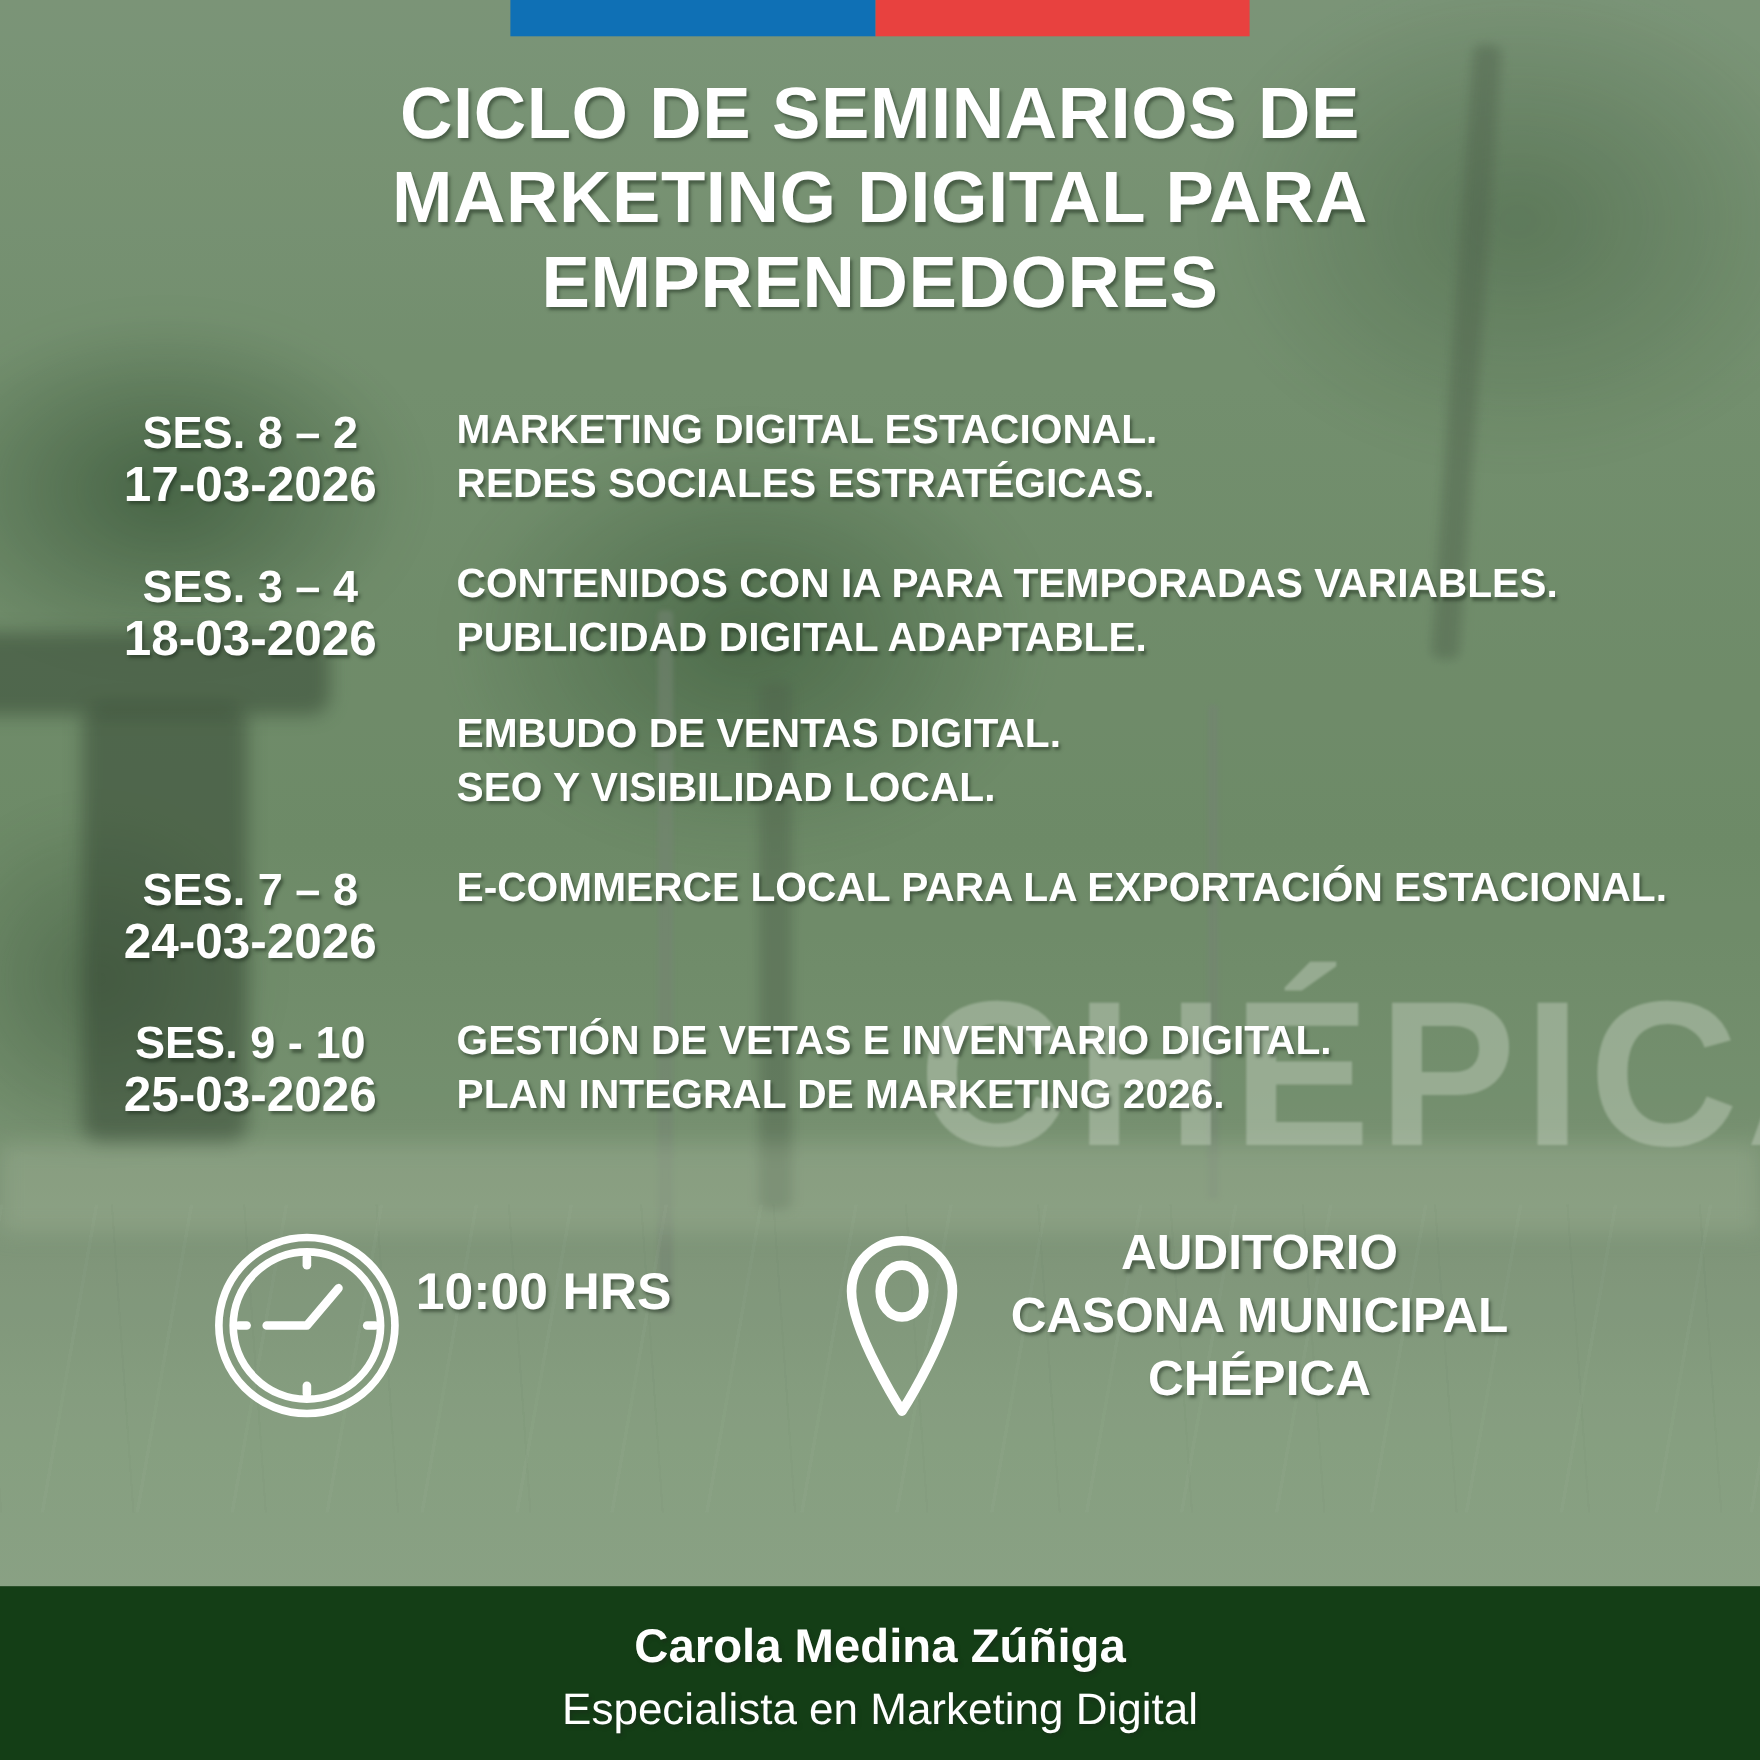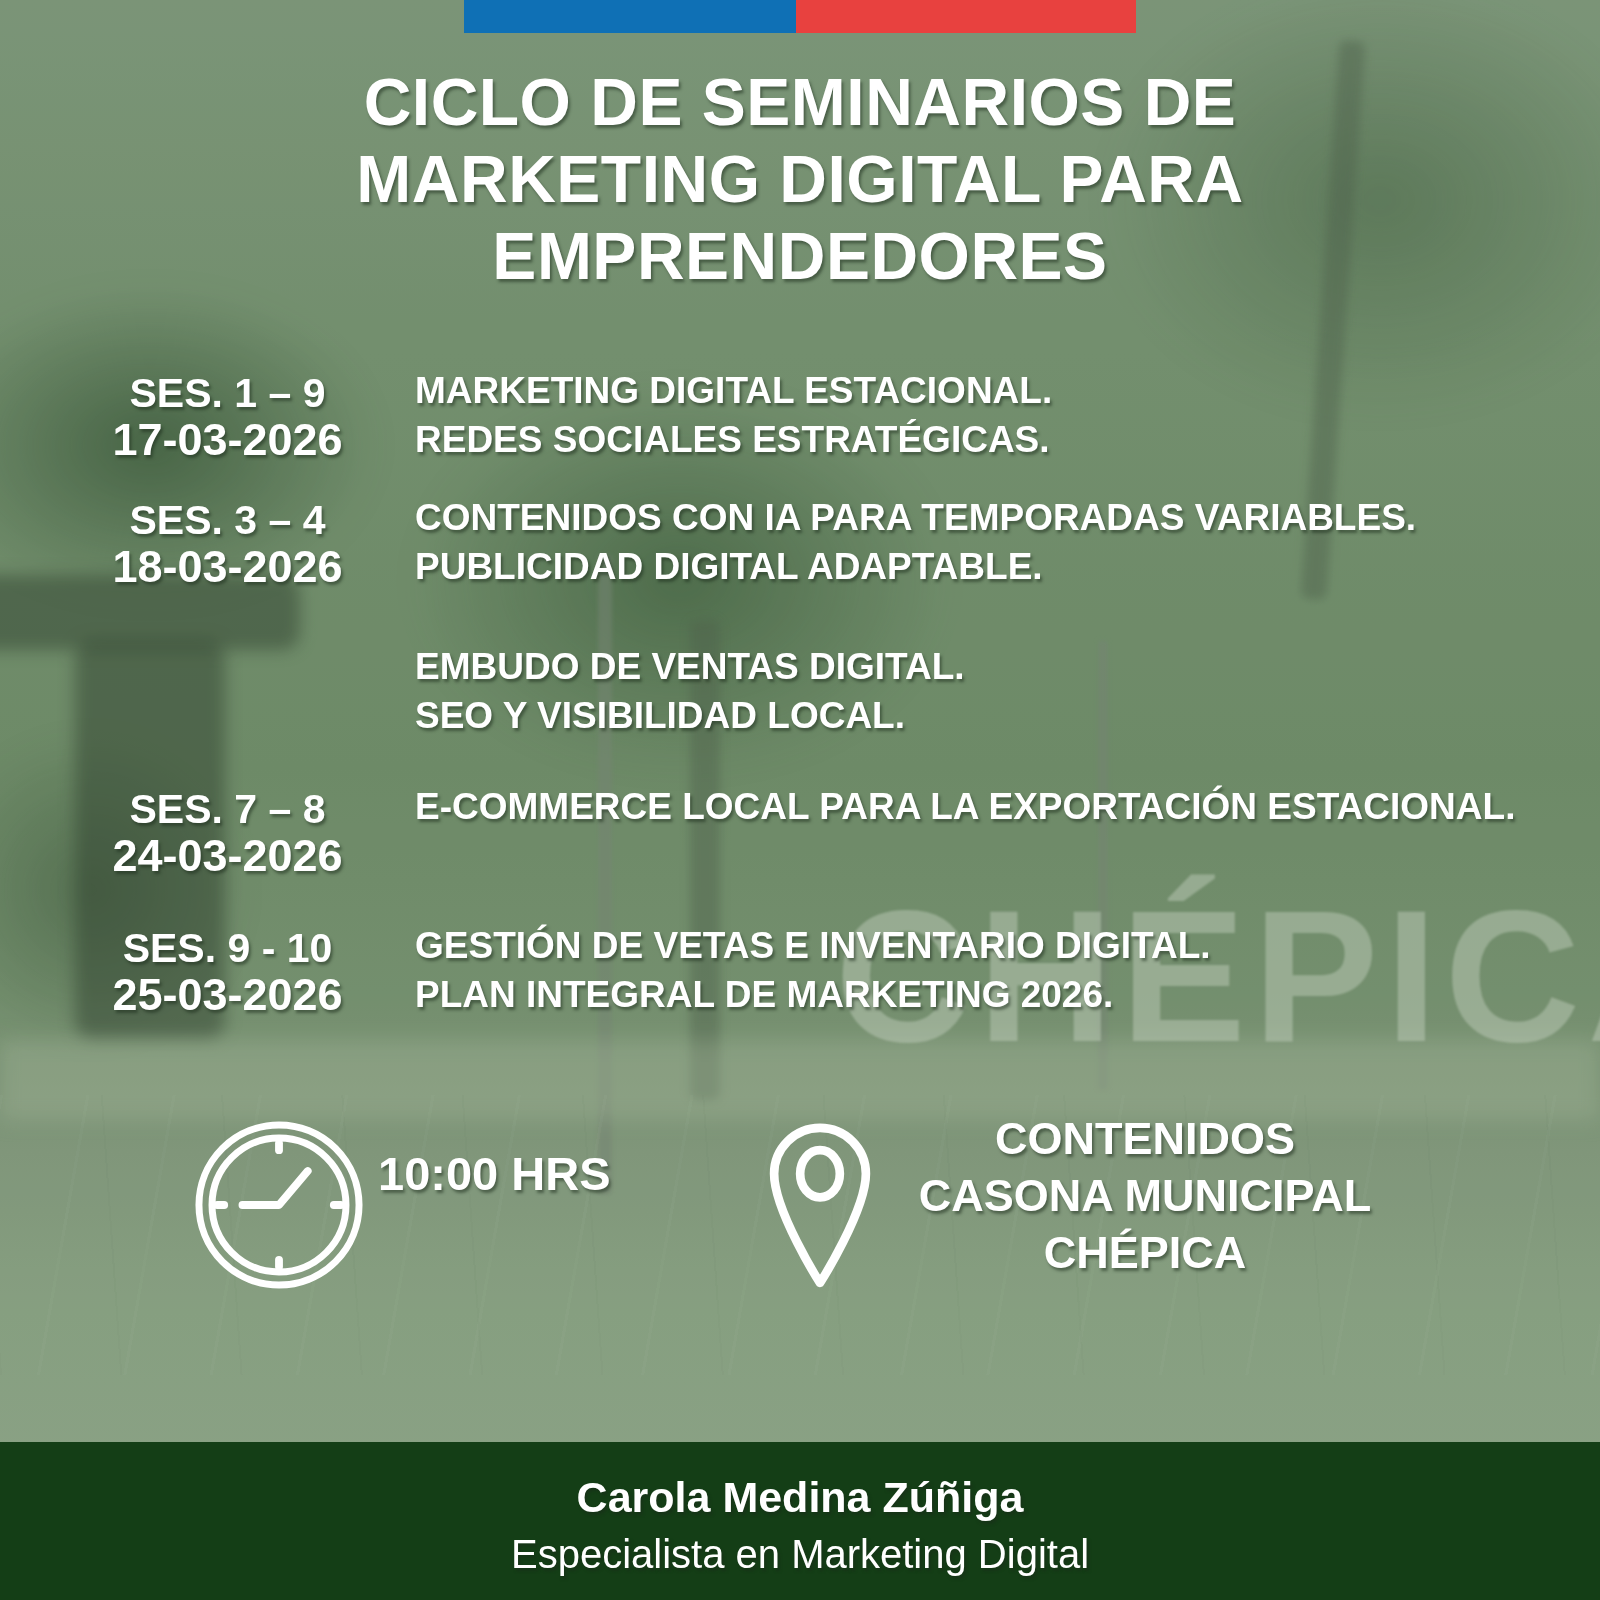--- a/index.html
+++ b/index.html
@@ -44,21 +44,21 @@
   .flag.blue{left:464px;width:332px;}
   .flag.red{left:796px;width:340px;}
 
   .shadowed{color:#fff;text-shadow:2px 3px 3px rgba(26,42,26,.5);}
 
   .title{left:190px;top:64px;width:1220px;text-align:center;
     font-weight:700;font-size:66px;line-height:77px;letter-spacing:.5px;}
 
   .session-row{left:0;top:0;width:1600px;height:110px;}
   .session-row.r1{top:366px;}
-  .session-row.r2{top:493px;}
+  .session-row.r2{top:506px;}
   .session-row.r3{top:642px;}
   .session-row.r4{top:782px;}
   .session-row.r5{top:921px;}
   .ses-col{position:absolute;left:60px;width:335px;text-align:center;padding-top:5px;}
   .ses-label{font-weight:800;font-size:41px;line-height:45px;}
   .ses-date{font-weight:800;font-size:45px;line-height:48px;}
   .topic-col{position:absolute;left:415px;width:1165px;}
   .topic-line{font-weight:800;font-size:37px;line-height:49px;}
 
   .clock-icon-box{left:192px;top:1118px;width:174px;height:174px;}
@@ -98,21 +98,21 @@
 <div class="fg flag red" style="background:#e8413f;"></div>
 
 <div class="fg title shadowed">
   <div>CICLO DE SEMINARIOS DE</div>
   <div>MARKETING DIGITAL PARA</div>
   <div>EMPRENDEDORES</div>
 </div>
 
 <div class="fg session-row r1">
   <div class="ses-col shadowed">
-    <div class="ses-label">SES. 1 – 9</div>
+    <div class="ses-label">SES. 8 – 2</div>
     <div class="ses-date">17-03-2026</div>
   </div>
   <div class="topic-col shadowed">
     <div class="topic-line">MARKETING DIGITAL ESTACIONAL.</div>
     <div class="topic-line">REDES SOCIALES ESTRATÉGICAS.</div>
   </div>
 </div>
 
 <div class="fg session-row r2">
   <div class="ses-col shadowed">
@@ -168,21 +168,21 @@
   <div class="time-line">10:00 HRS</div>
 </div>
 
 <div class="fg pin-icon-box">
   <svg viewBox="0 0 100 140" fill="none" stroke="#ffffff">
     <path d="M50,132 C50,132 13,74 13,44 A37,37 0 1 1 87,44 C87,74 50,132 50,132 Z" stroke-width="7" stroke-linejoin="round"></path>
     <ellipse cx="50" cy="44" rx="16" ry="19" stroke-width="7"></ellipse>
   </svg>
 </div>
 <div class="fg loc-text shadowed">
-  <div class="loc-line">CONTENIDOS</div>
+  <div class="loc-line">AUDITORIO</div>
   <div class="loc-line">CASONA MUNICIPAL</div>
   <div class="loc-line">CHÉPICA</div>
 </div>
 
 <div class="fg footer-bar" style="background:#143e16;">
   <div class="footer-name shadowed">Carola Medina Zúñiga</div>
   <div class="footer-role shadowed">Especialista en Marketing Digital</div>
   <div class="footer-tag shadowed">RELATOR</div>
 </div>
 

